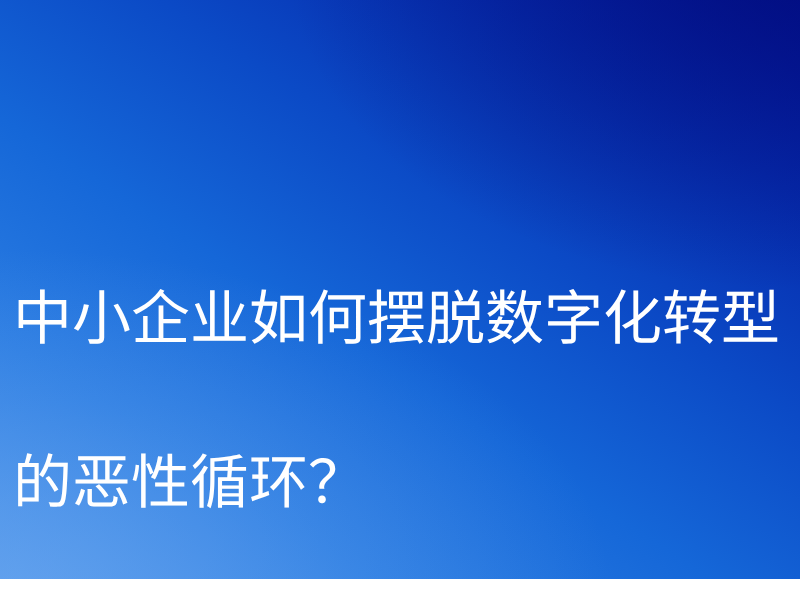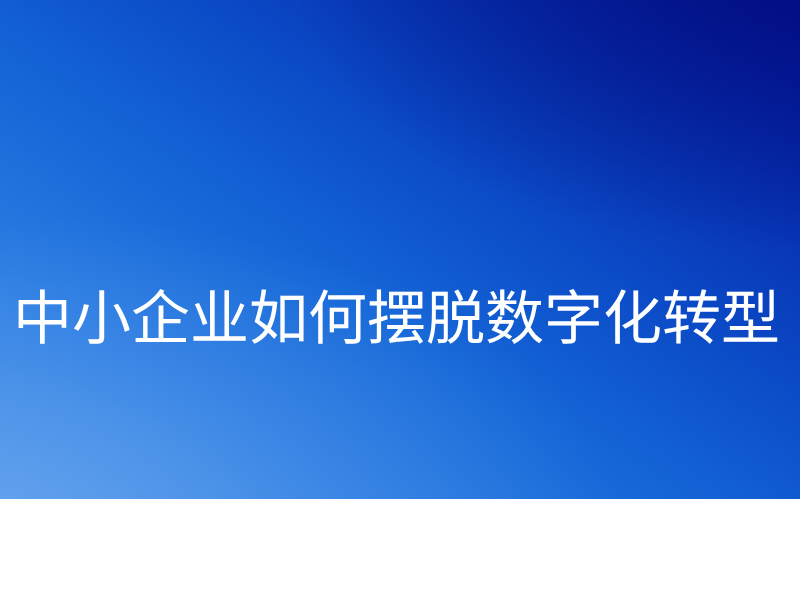--- a/index.html
+++ b/index.html
@@ -12,21 +12,21 @@
   }
 
   body {
     font-family: "DejaVu Sans", "Liberation Sans", sans-serif;
   }
 
   
   .title-card {
     position: relative;
     width: 800px;
-    height: 499px;
+    height: 579px;
     box-sizing: border-box;
     overflow: hidden;
     
     background:
       linear-gradient(
         213deg,
         #03139a 0%,
         #062cae 18%,
         #0b4ac6 38%,
         #1567d8 58%,
@@ -90,15 +90,16 @@
 <body>
 
 <div class="title-card">
 
   <div class="gradient-wash-dark"></div>
 
   <div class="gradient-wash"></div>
 
   <h1 class="headline">
     <span class="headline-line">中小企业如何摆脱数字化转型</span>
+    <span class="headline-line">的恶性循环？</span>
   </h1>
 
 </div>
 
 </body></html>

